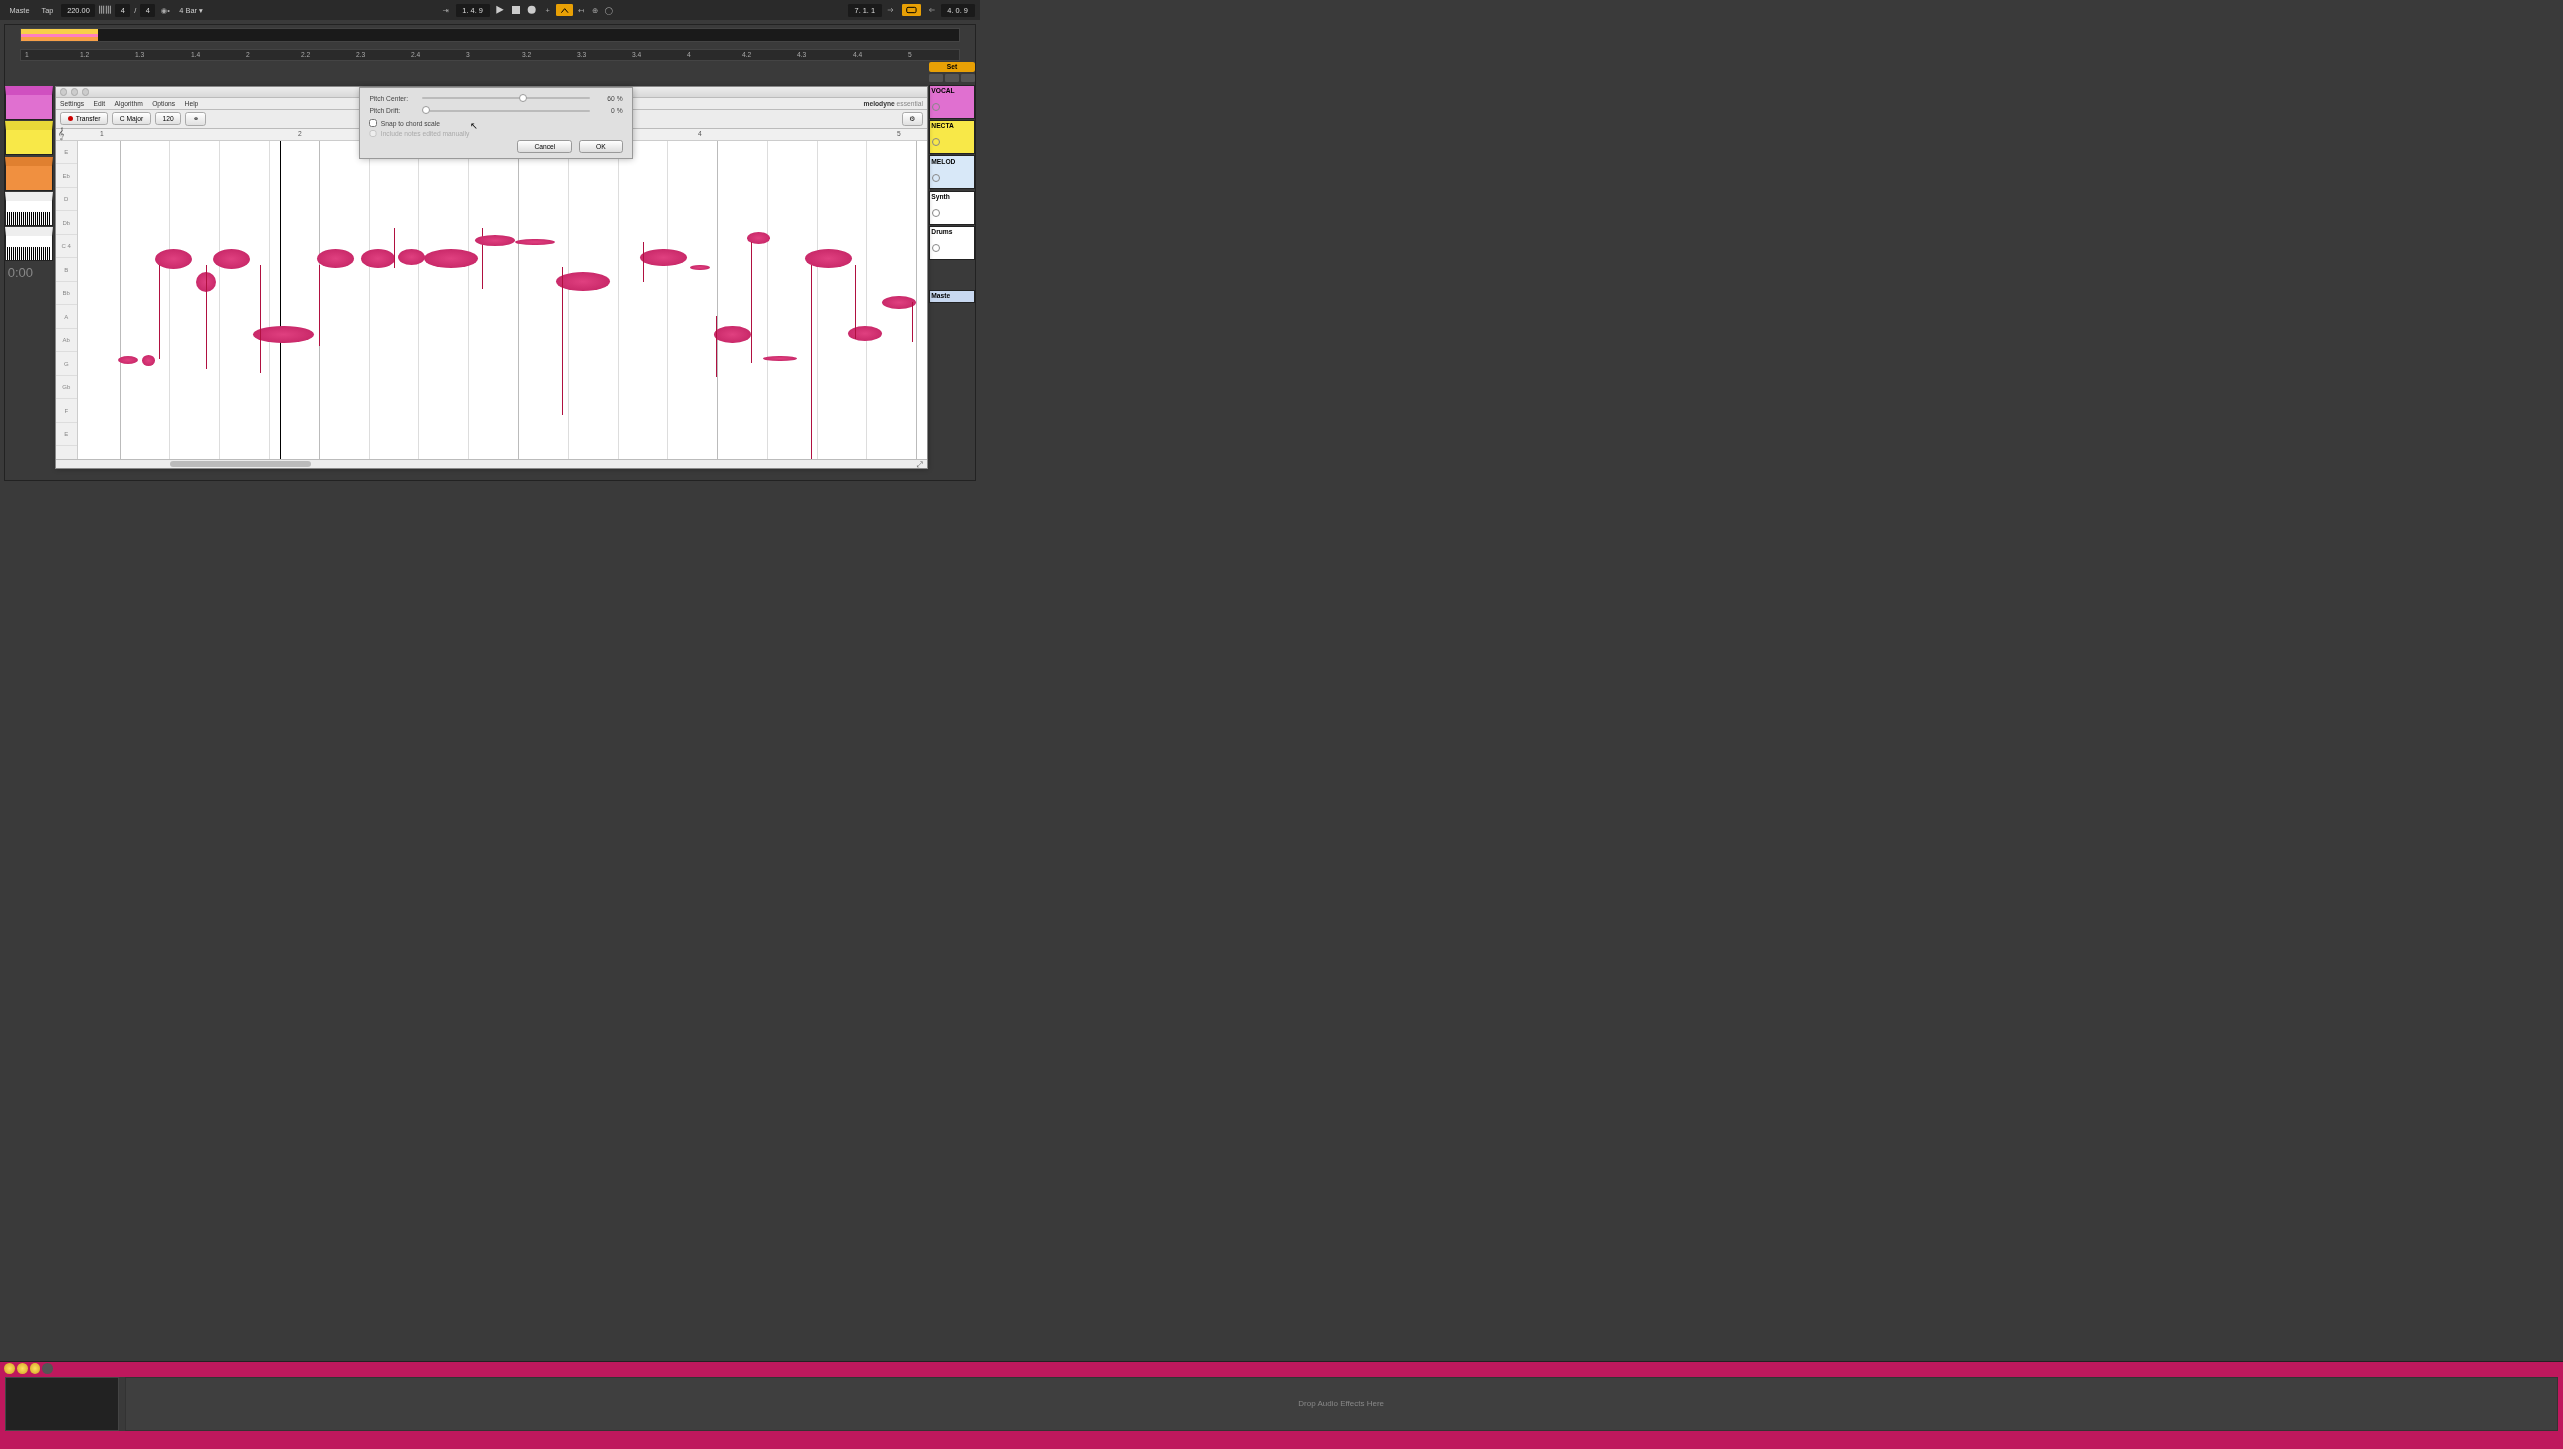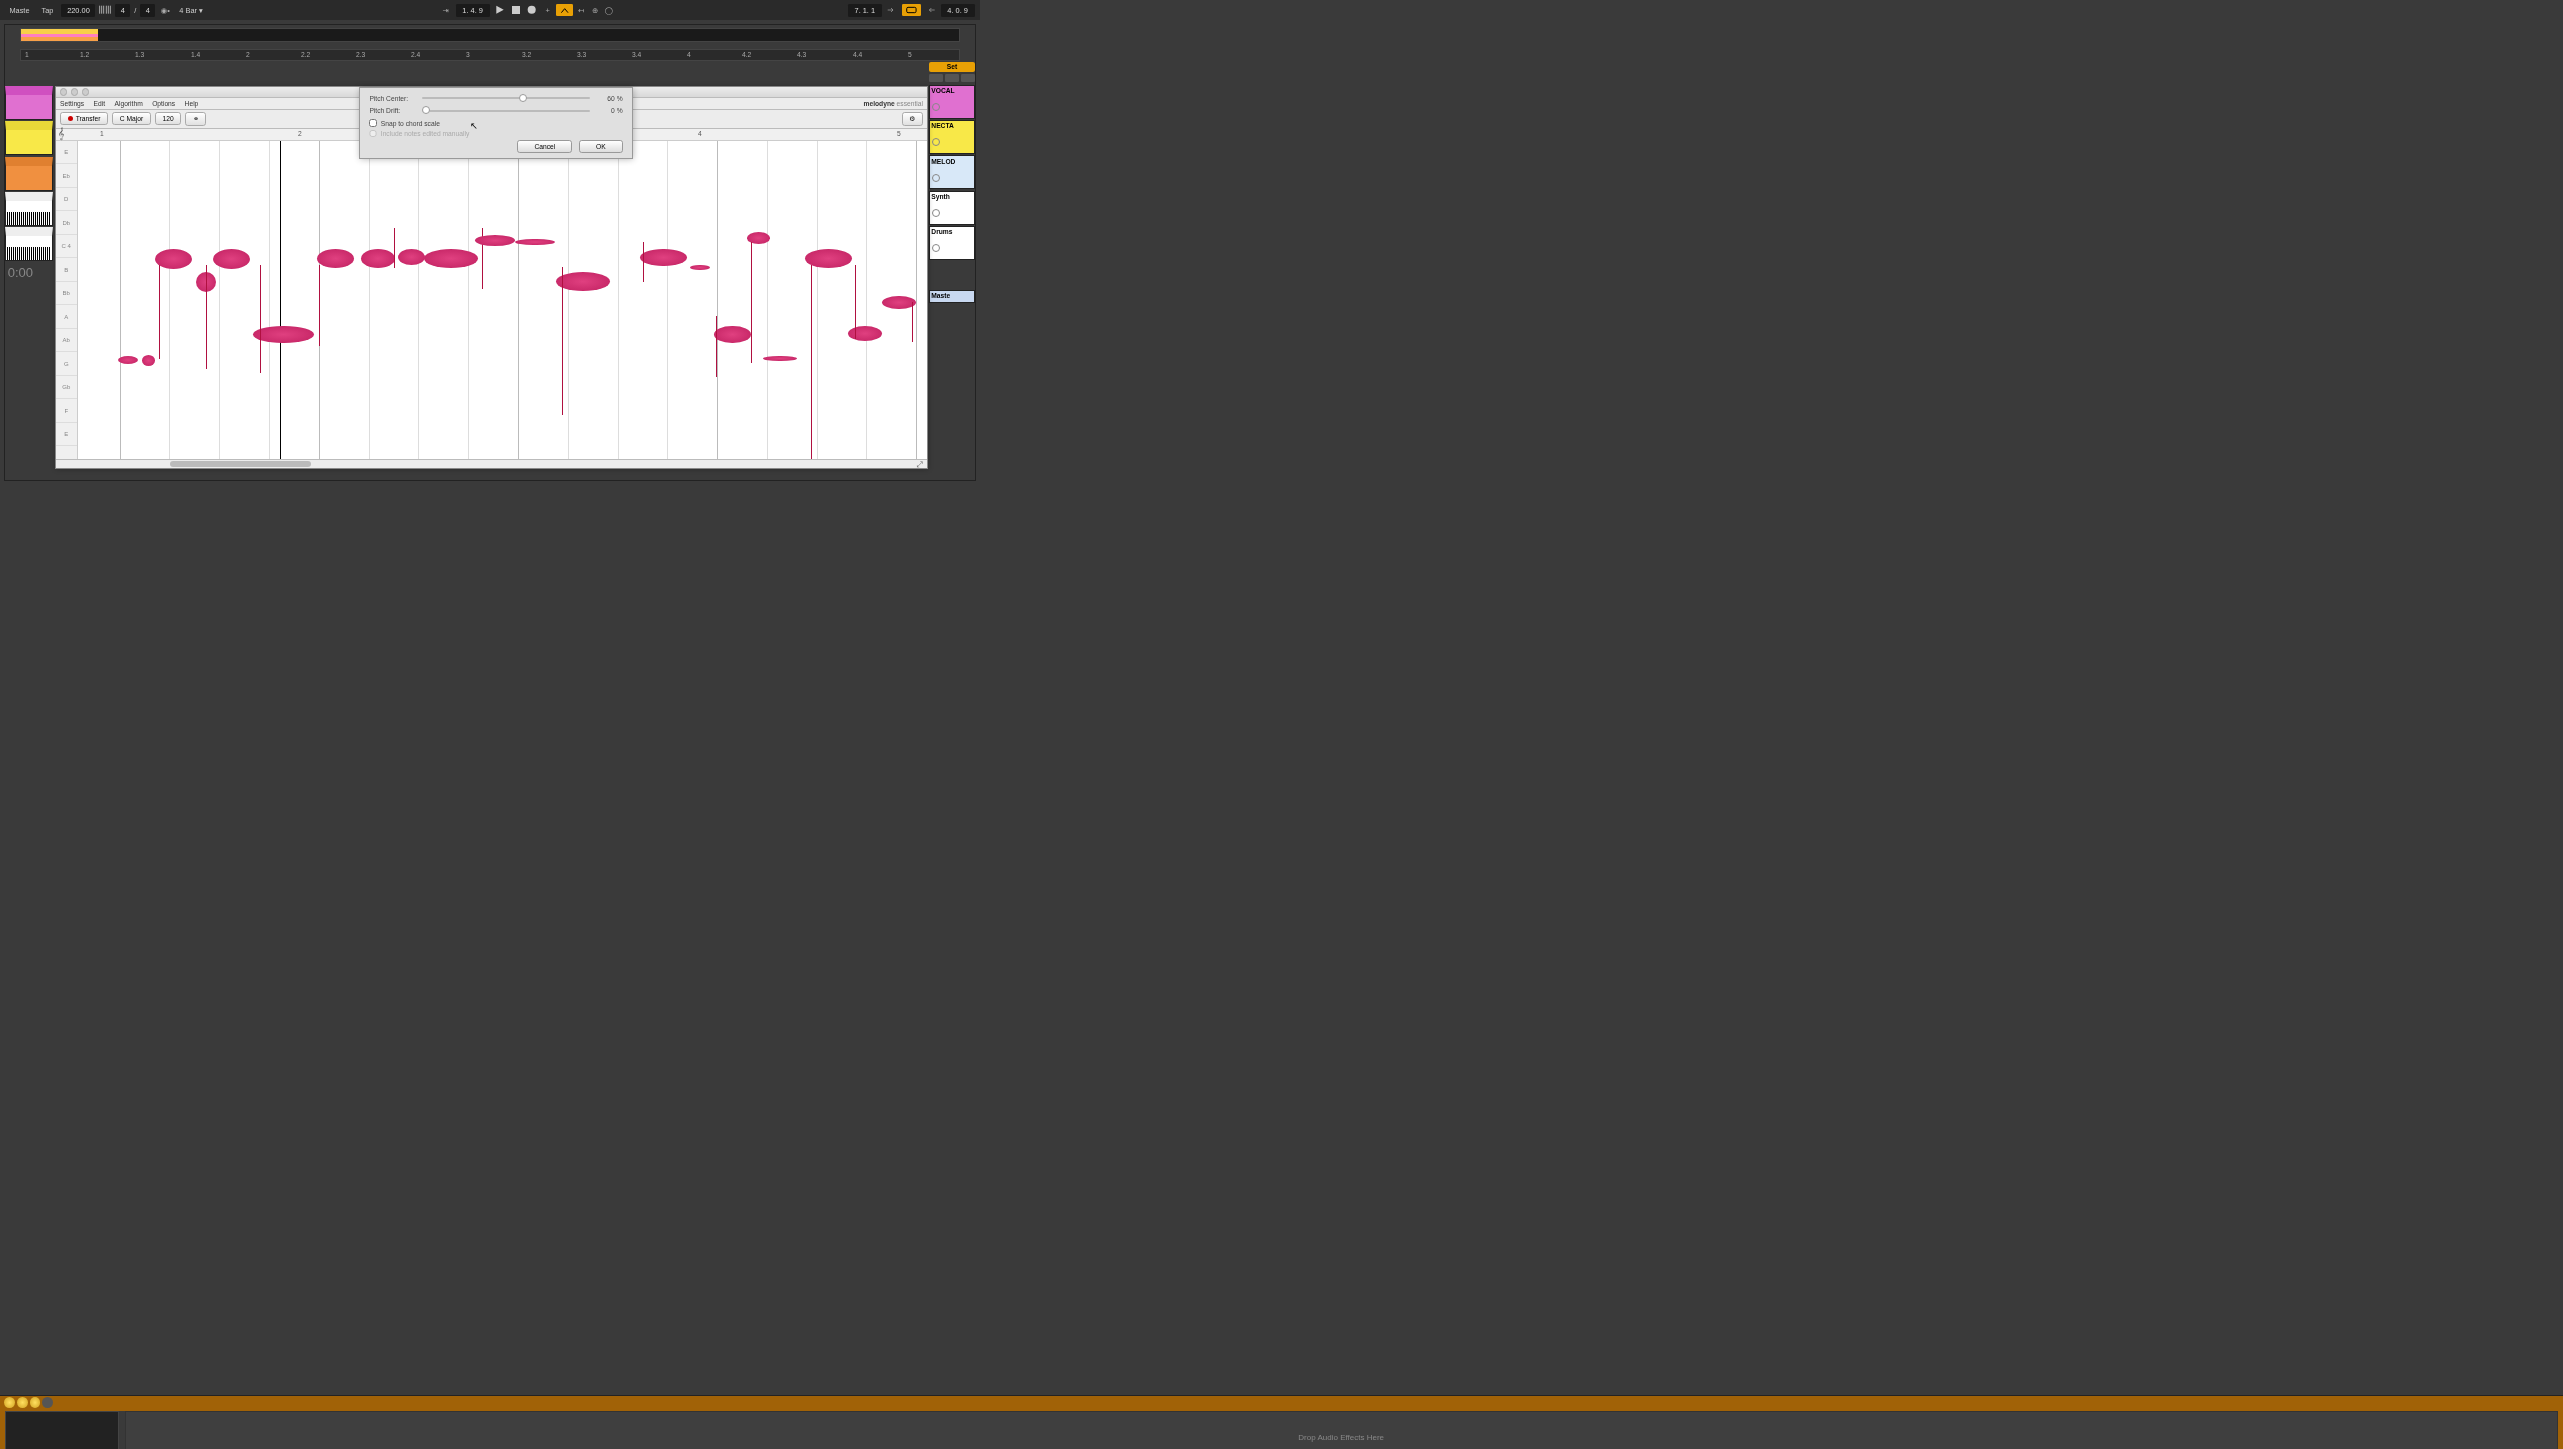--- a/index.html
+++ b/index.html
@@ -90,21 +90,21 @@
 .drow label{width:47px}
 .slidertrack{flex:1;height:2px;background:#bbb;border-radius:1.3px;position:relative}
 .slidertrack .knob{position:absolute;top:-3.4px;width:8px;height:8px;background:#fff;border:0.7px solid #999;border-radius:50%}
 .drow .val{width:27px;text-align:right}
 .chk{display:flex;align-items:center;gap:4px;margin-bottom:2.7px}
 .chk input{width:7.4px;height:7.4px}
 .dbtns{display:flex;justify-content:flex-end;gap:6.7px;margin-top:2.7px}
 .dbtn{background:linear-gradient(#fff,#ddd);border:0.7px solid #999;border-radius:2.7px;padding:2px 16px;font-size:6.7px}
 
 
-.bottom{position:absolute;bottom:0;left:0;right:0;height:54px;background:#a16207;border-top:0.7px solid #222}
+.bottom{position:absolute;bottom:0;left:0;right:0;height:88px;background:#be185d;border-top:0.7px solid #222}
 .btabs{height:12px;display:flex;gap:2px;padding:1.3px 4px}
 .btab{width:10.8px;height:10.8px;border-radius:50%}
 .btab.y1{background:radial-gradient(#ffe060,#d0a020)}
 .btab.y2{background:radial-gradient(#ffe060,#d0a020)}
 .btab.y3{background:radial-gradient(#ffe060,#d0a020)}
 .btab.g{background:#555}
 .devarea{margin:2.7px 5.4px;height:54px;background:#3a3a3a;display:flex}
 .devslot{width:114px;height:100%;background:#222;border:0.7px solid #444;margin-right:5.4px}
 .devdrop{flex:1;display:flex;align-items:center;justify-content:center;color:#888;font-size:8px;background:#3f3f3f;border:0.7px solid #333}
 

